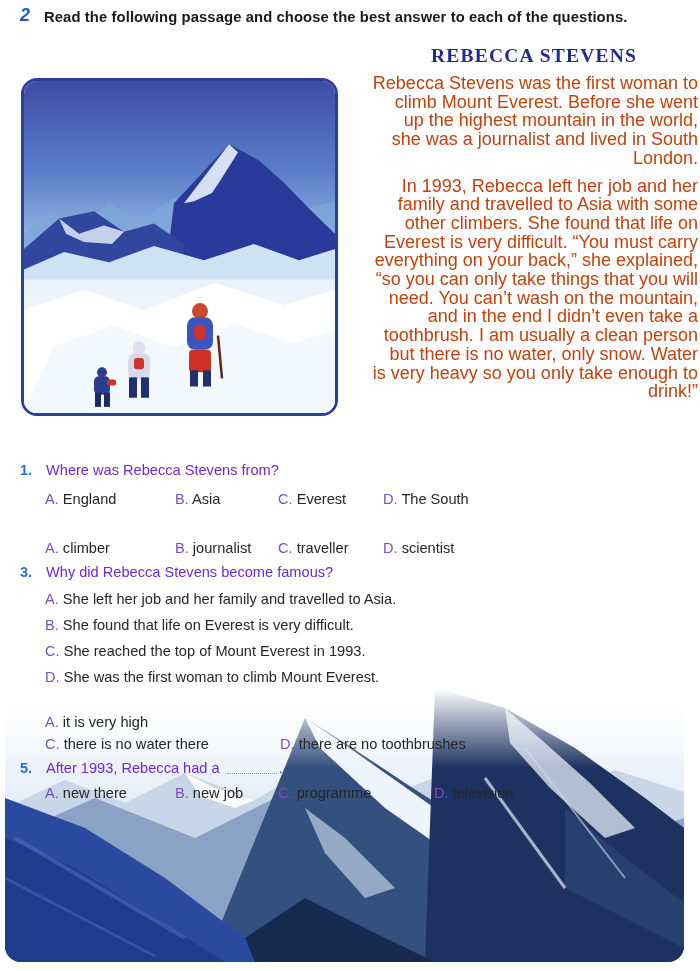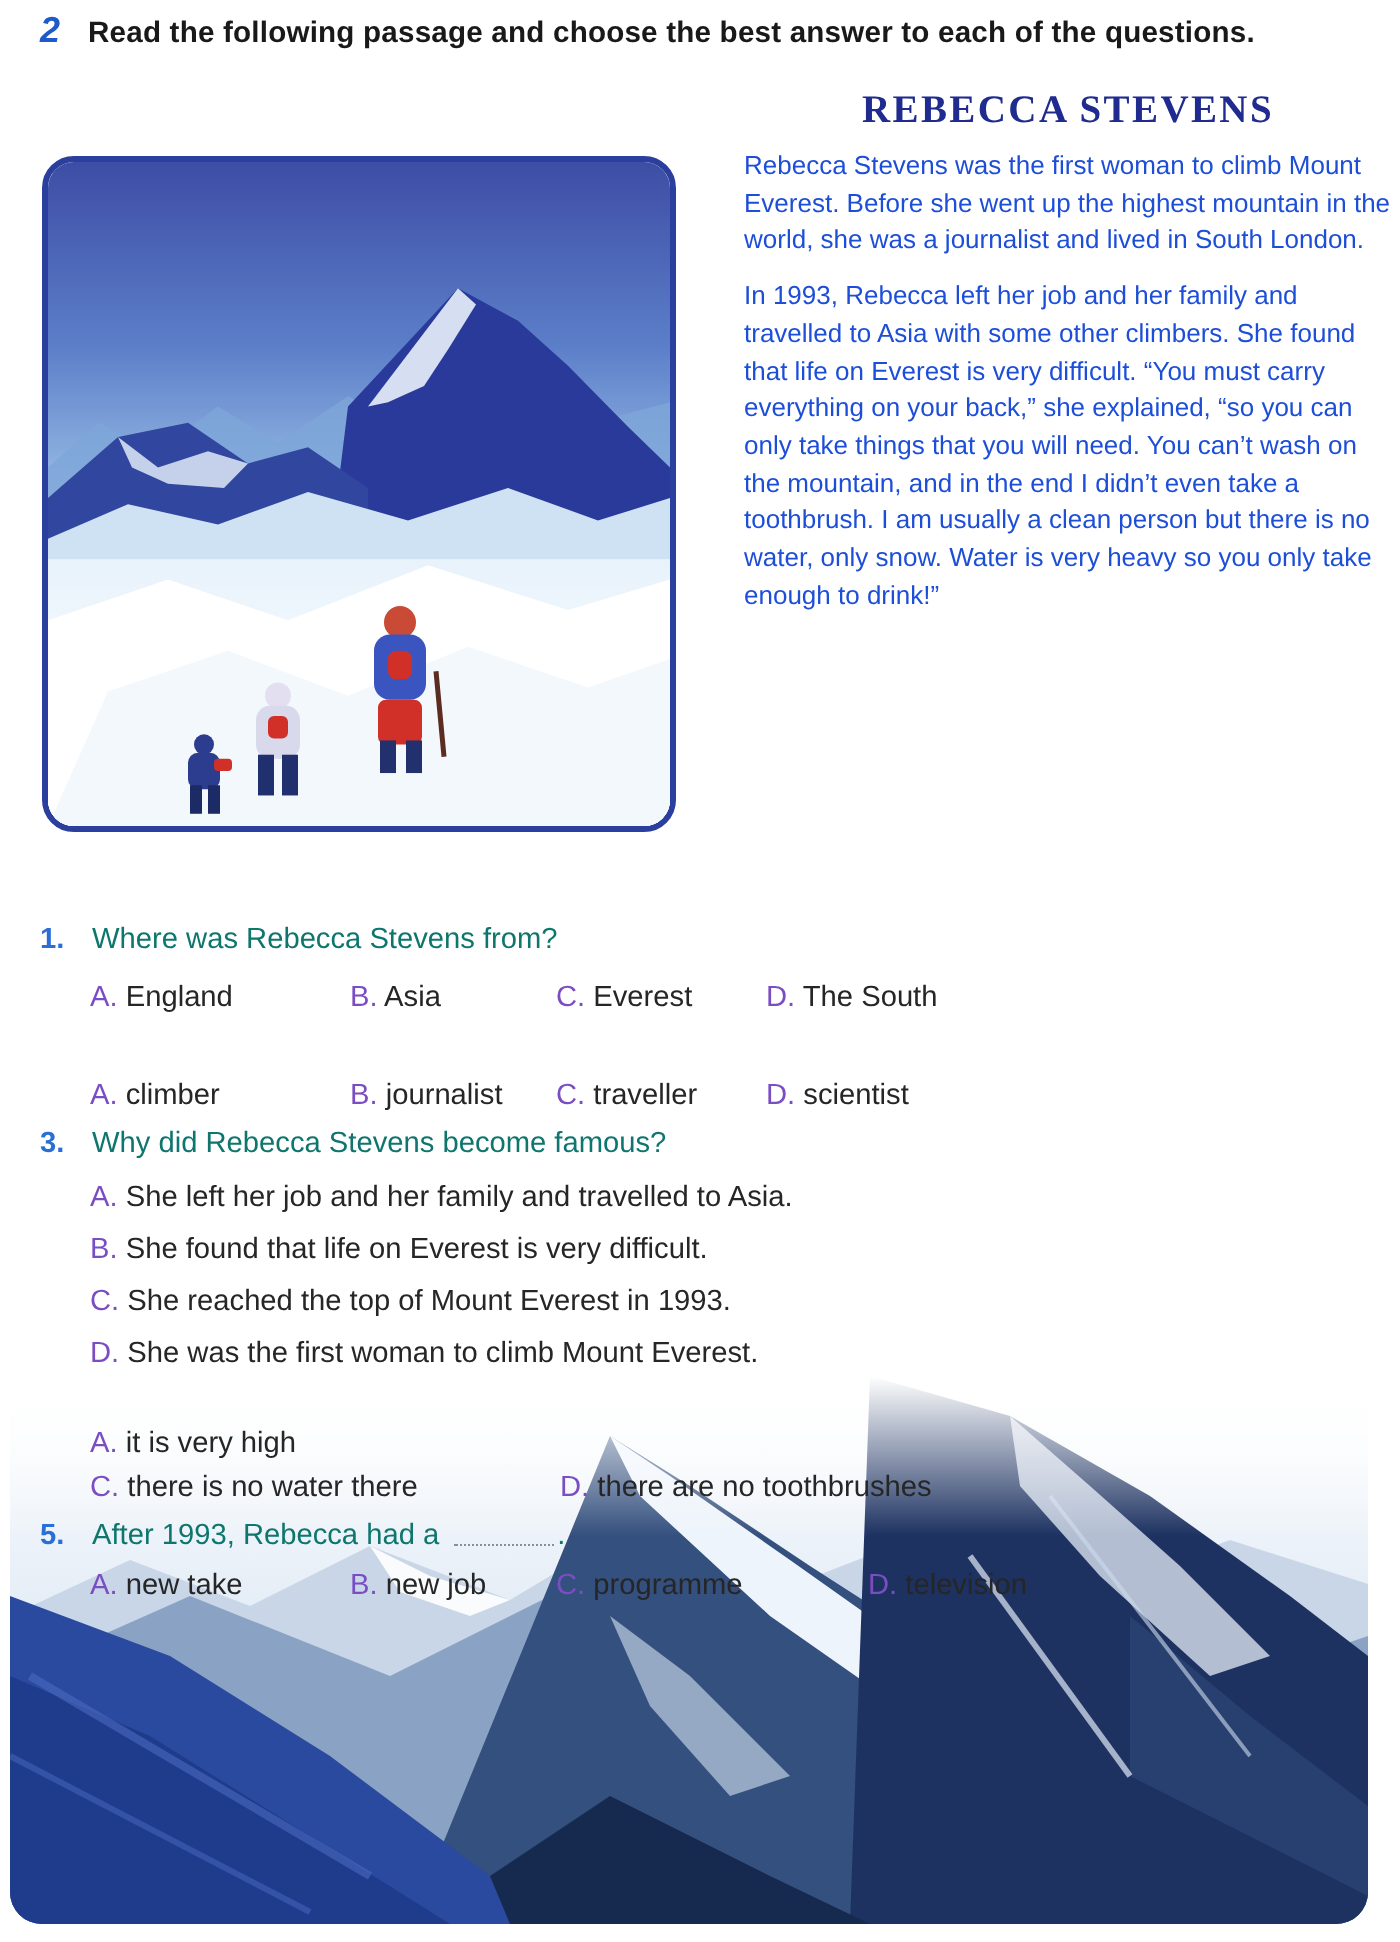--- a/index.html
+++ b/index.html
@@ -24,28 +24,28 @@
   }
   
   .photo-frame{
     position:absolute;left:21px;top:78px;width:311px;height:332px;
     border:3px solid #2b3f9e;border-radius:16px;overflow:hidden;background:#fff;
   }
   .photo-frame svg{display:block;width:100%;height:100%;}
   
   .passage{
     position:absolute;left:372px;top:74px;width:326px;
-    font-size:13px;line-height:18.7px;color:#1d4ed8;
+    font-size:18px;line-height:18.7px;color:#c2410c;text-align:right;
   }
   .passage p{margin:0 0 9px 0;}
   
   .questions{position:absolute;left:20px;top:0;width:670px;height:971px;z-index:3;}
   .q-header{position:absolute;left:0;width:660px;font-size:14.6px;color:#262626;}
   .q-num{color:#2a6fd6;font-weight:bold;display:inline-block;width:26px;}
-  .q-text{color:#0f766e;}
+  .q-text{color:#6d28d9;}
   .blank{
     display:inline-block;width:50px;border-bottom:1.5px dotted #8f8f8f;
     margin:0 2px 0 7px;transform:translateY(1px);
   }
   .opt{position:absolute;font-size:14.6px;white-space:nowrap;}
   .opt .letter{color:#7a4ec2;}
   .opt .otext{color:#262626;}
   
   .footer-photo{
     position:absolute;left:5px;top:688px;width:679px;height:274px;
@@ -189,18 +189,18 @@
   <div class="opt" style="left:25px;top:643px"><span class="letter">C.</span> <span class="otext">She reached the top of Mount Everest in 1993.</span></div>
   <div class="opt" style="left:25px;top:669px"><span class="letter">D.</span> <span class="otext">She was the first woman to climb Mount Everest.</span></div>
 
   <div class="opt" style="left:25px;top:714px"><span class="letter">A.</span> <span class="otext">it is very high</span></div>
   <div class="opt" style="left:25px;top:736px"><span class="letter">C.</span> <span class="otext">there is no water there</span></div>
   <div class="opt" style="left:260px;top:736px"><span class="letter">D.</span> <span class="otext">there are no toothbrushes</span></div>
 
   <div class="q-header" style="top:760px">
     <span class="q-num">5.</span><span class="q-text">After 1993, Rebecca had a</span><span class="blank"></span><span class="q-text">.</span>
   </div>
-  <div class="opt" style="left:25px;top:785px"><span class="letter">A.</span> <span class="otext">new take</span></div>
+  <div class="opt" style="left:25px;top:785px"><span class="letter">A.</span> <span class="otext">new there</span></div>
   <div class="opt" style="left:155px;top:785px"><span class="letter">B.</span> <span class="otext">new job</span></div>
   <div class="opt" style="left:258px;top:785px"><span class="letter">C.</span> <span class="otext">programme</span></div>
   <div class="opt" style="left:414px;top:785px"><span class="letter">D.</span> <span class="otext">television</span></div>
 
 </div>
 
 </body></html>

